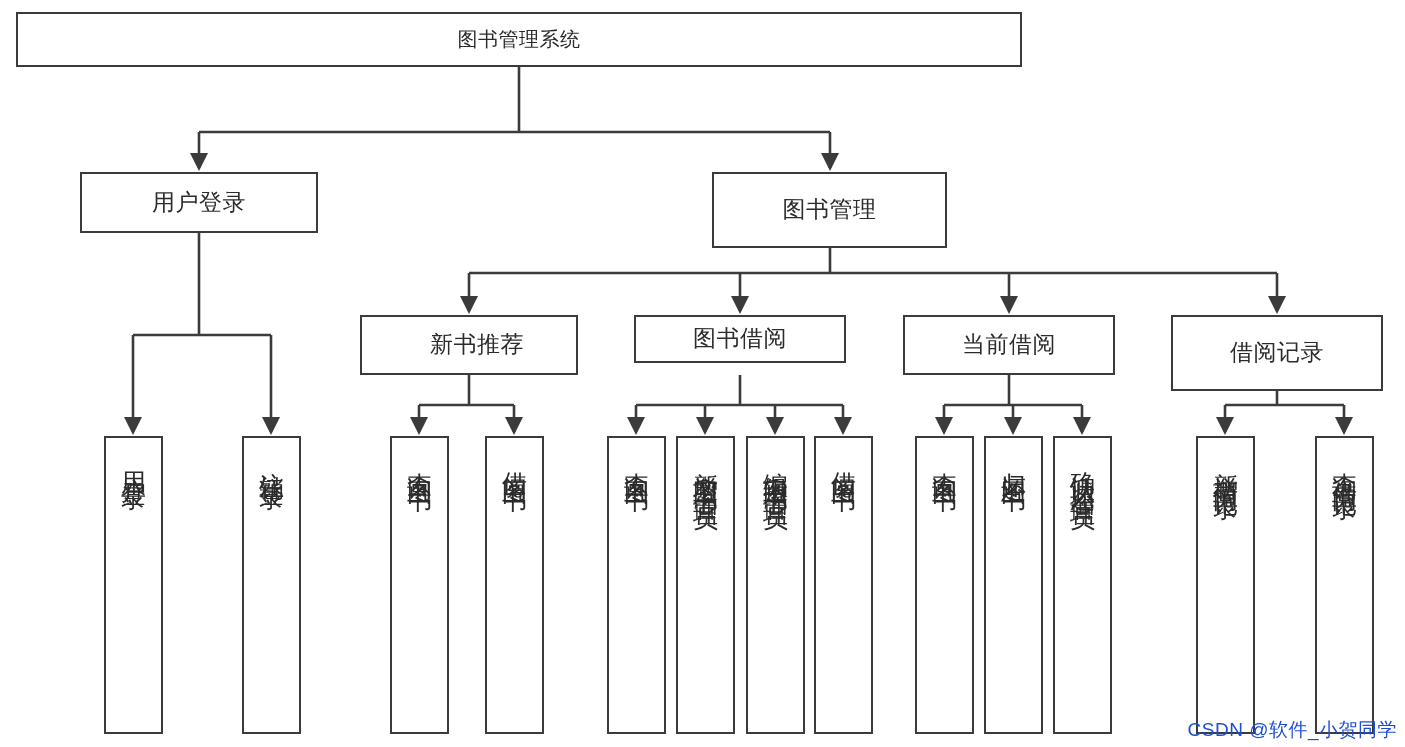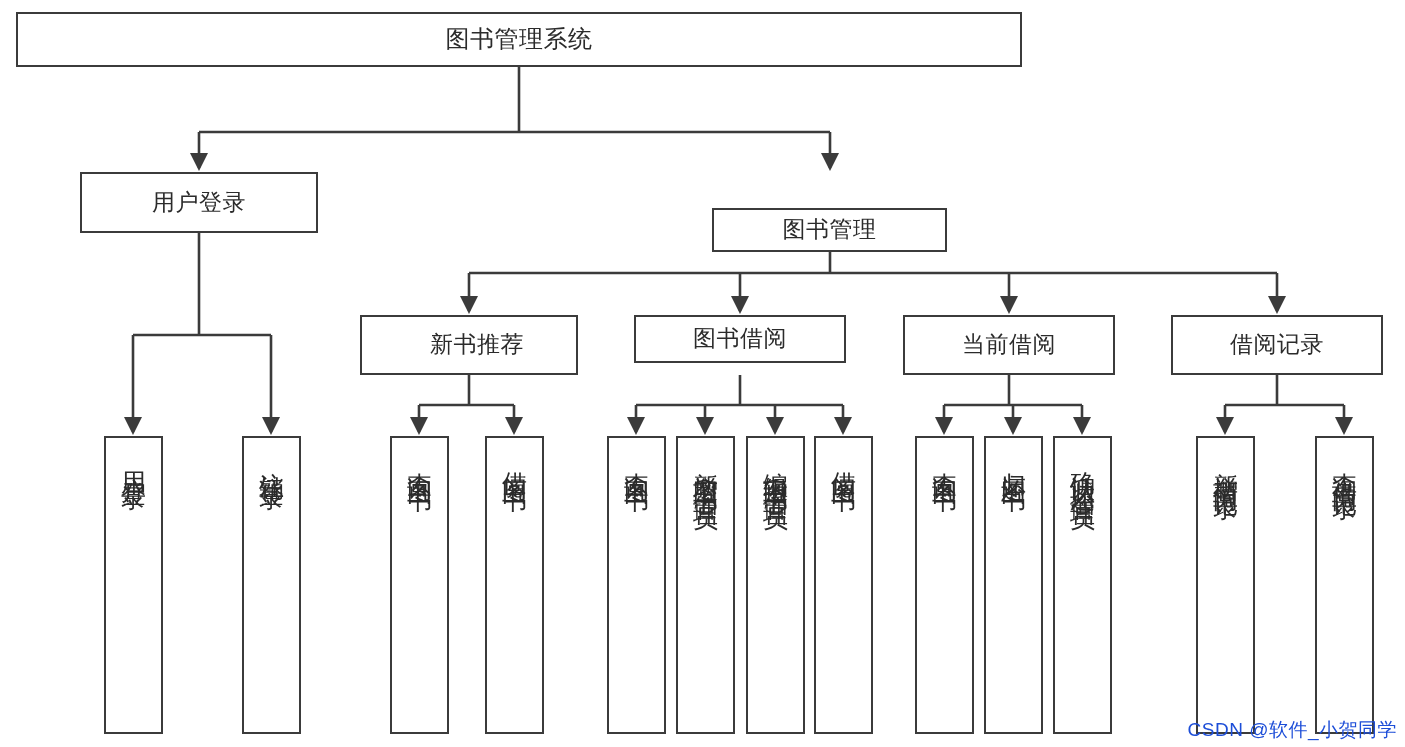--- a/index.html
+++ b/index.html
@@ -40,21 +40,21 @@
     text-align: center;
     line-height: 1.18;
     white-space: nowrap;
   }
   
   .node.horiz .lbl {
     font-size: 23px;
     letter-spacing: 0.5px;
   }
   .node.root .lbl {
-    font-size: 24px;
+    font-size: 20px;
   }
   
   .node.vert {
     align-items: flex-start;
     justify-content: center;
     padding-top: 14px;
   }
   .node.vert .lbl {
     writing-mode: vertical-rl;
     text-orientation: upright;
@@ -128,34 +128,34 @@
     </g>
   </svg>
 
   <div class="node horiz root" style="left:16px; top:12px; width:1006px; height:55px;">
     <span class="lbl">图书管理系统</span>
   </div>
 
   <div class="node horiz" style="left:80px; top:172px; width:238px; height:61px;">
     <span class="lbl">用户登录</span>
   </div>
-  <div class="node horiz" style="left:712px; top:172px; width:235px; height:44px;margin-top:36px;">
+  <div class="node horiz" style="left:712px; top:172px; width:235px; height:76px;">
     <span class="lbl">图书管理</span>
   </div>
 
   <div class="node horiz" style="left:360px; top:315px; width:218px; height:60px;padding-left:16px;">
     <span class="lbl">新书推荐</span>
   </div>
   <div class="node horiz" style="left:634px; top:315px; width:212px; height:48px;">
     <span class="lbl">图书借阅</span>
   </div>
   <div class="node horiz" style="left:903px; top:315px; width:212px; height:60px;">
     <span class="lbl">当前借阅</span>
   </div>
-  <div class="node horiz" style="left:1171px; top:315px; width:212px; height:60px;">
+  <div class="node horiz" style="left:1171px; top:315px; width:212px; height:76px;">
     <span class="lbl">借阅记录</span>
   </div>
 
   <div class="node vert" style="left:104px; top:436px; width:59px; height:298px;">
     <span class="lbl">用户登录</span>
   </div>
   <div class="node vert" style="left:242px; top:436px; width:59px; height:298px;">
     <span class="lbl">注销登录</span>
   </div>
 

